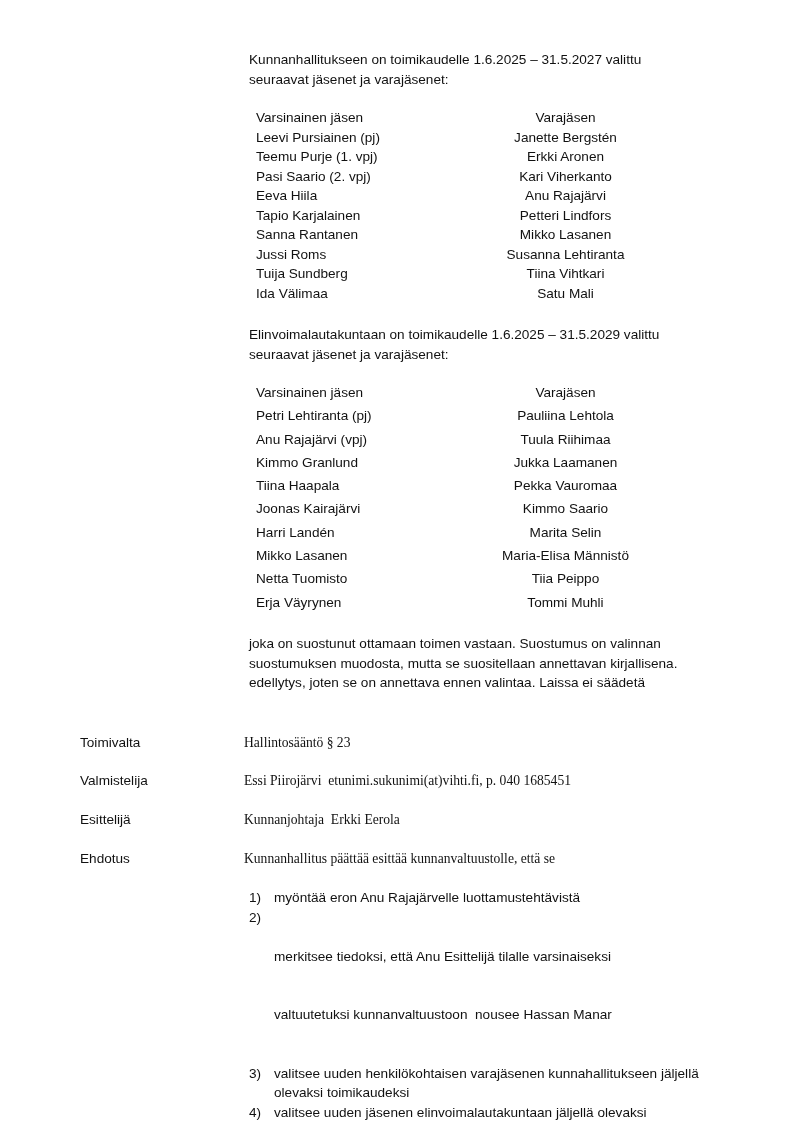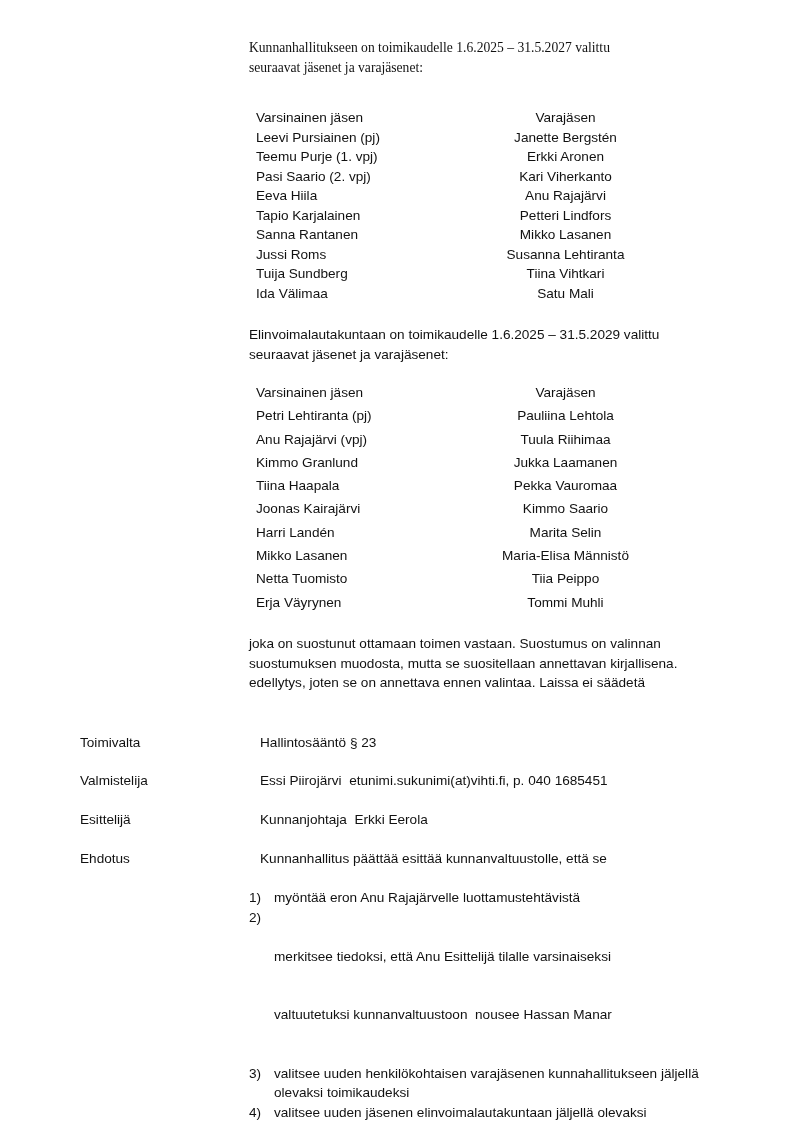--- a/index.html
+++ b/index.html
@@ -10,30 +10,30 @@
   }
   .abs { position: absolute; }
   .para { left: 249px; width: 500px; }
   .tbl { left: 256px; width: 400px; }
   .tbl .row { display: flex; }
   .tbl .c1 { width: 219px; }
   .tbl .c2 { flex: 1; text-align: center; }
   .t1 .row { height: 19.5px; }
   .t2 .row { height: 23.3px; }
   .label { left: 80px; }
-  .val { left: 260px; }
+  .val { left: 244px; font-family: Liberation Serif, serif; }
   .list { left: 249px; width: 500px; }
   .list .li { display: flex; }
   .list .num { width: 25px; }
   .list .txt { flex: 1; }
 </style>
 </head>
 <body>
 
-<div class="abs para" style="top:38px;font-family:Liberation Serif, serif;">
+<div class="abs para" style="top:50px;">
   <div>Kunnanhallitukseen on toimikaudelle 1.6.2025 – 31.5.2027 valittu</div>
   <div>seuraavat jäsenet ja varajäsenet:</div>
 </div>
 
 <div class="abs tbl t1" style="top:108px;">
   <div class="row">
     <div class="c1">Varsinainen jäsen</div>
     <div class="c2">Varajäsen</div>
   </div>
   <div class="row">

